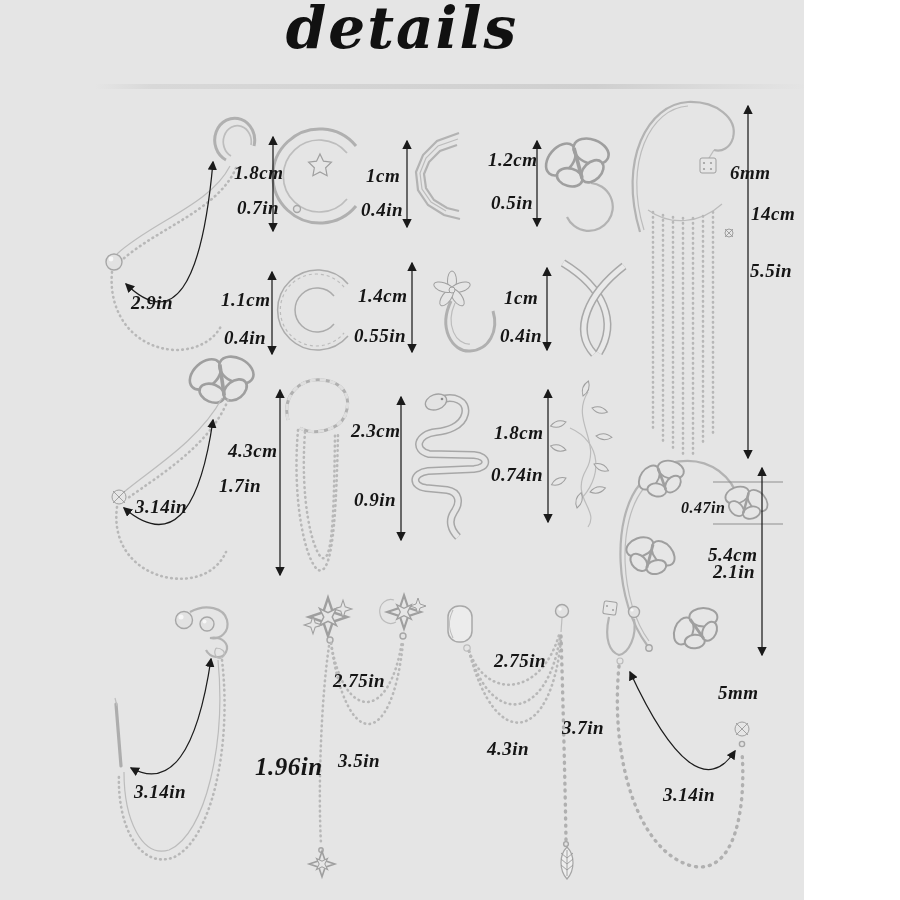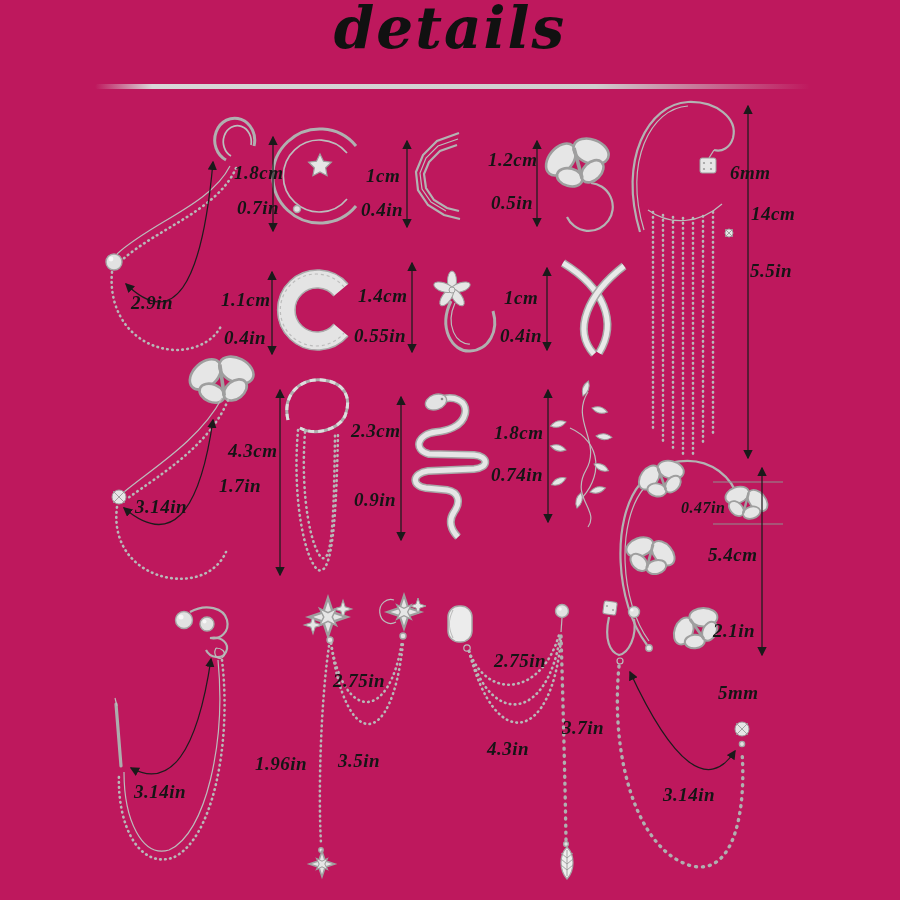--- a/index.html
+++ b/index.html
@@ -1,27 +1,27 @@
 <!DOCTYPE html>
 <html><head>
 <meta charset="utf-8">
 <style>
   html,body{margin:0;padding:0;background:#fff;}
-  .sheet{position:relative;width:900px;height:900px;background:#be185d;overflow:hidden;
+  .sheet{position:relative;width:804px;height:900px;background:#e5e5e5;overflow:hidden;
          font-family:"Liberation Serif",serif;}
   .title{position:absolute;top:-6px;left:50%;transform:translateX(-50%);
          font-family:"DejaVu Serif",serif;font-style:italic;font-weight:800;
          font-size:58px;color:#111;letter-spacing:2px;}
   .divider{position:absolute;top:84px;left:95px;width:715px;height:5px;border-radius:3px;
            background:linear-gradient(90deg,rgba(205,205,205,0) 0%,#d8d8d8 8%,#cfcfcf 70%,rgba(210,210,210,0) 100%);}
   .art{position:absolute;inset:0;}
   .lbl{position:absolute;font-style:italic;font-weight:700;font-size:19px;color:#151515;
        letter-spacing:.5px;white-space:nowrap;}
   .lbl.sm{font-size:16px;text-align:center;}
-  .lbl.lg{font-size:19px;}
+  .lbl.lg{font-size:25px;}
   
   .wireS{fill:none;stroke:#bcbcbc;stroke-width:1.2;}
   .wire2{fill:none;stroke:#b3b3b3;stroke-width:2.2;}
   .metal{fill:none;stroke:#b0b0b0;stroke-width:3;}
   .metalThin{fill:none;stroke:#bdbdbd;stroke-width:1.7;}
   .chain{fill:none;stroke:#b8b8b8;stroke-width:2.6;stroke-dasharray:.6 4.4;stroke-linecap:round;}
   .chainBig{fill:none;stroke:#b0b0b0;stroke-width:3.4;stroke-dasharray:1 6;stroke-linecap:round;}
   .fillMetal{fill:#e2e2e2;stroke:#a6a6a6;stroke-width:1.4;}
   .pave{fill:#e6e6e6;stroke:#9f9f9f;stroke-width:1;}
   .bandUnder{fill:none;stroke:#a8a8a8;stroke-width:8;}
@@ -288,21 +288,21 @@
   <div class="lbl" style="left:500px;top:325px">0.4in</div>
   <div class="lbl" style="left:228px;top:440px">4.3cm</div>
   <div class="lbl" style="left:219px;top:475px">1.7in</div>
   <div class="lbl" style="left:135px;top:496px">3.14in</div>
   <div class="lbl" style="left:351px;top:420px">2.3cm</div>
   <div class="lbl" style="left:354px;top:489px">0.9in</div>
   <div class="lbl" style="left:494px;top:422px">1.8cm</div>
   <div class="lbl" style="left:491px;top:464px">0.74in</div>
   <div class="lbl sm" style="left:681px;top:499px">0.47in</div>
   <div class="lbl" style="left:708px;top:544px">5.4cm</div>
-  <div class="lbl" style="left:713px;top:620px">2.1in</div>
+  <div class="lbl" style="left:713px;top:561px">2.1in</div>
   <div class="lbl" style="left:134px;top:781px">3.14in</div>
   <div class="lbl lg" style="left:255px;top:753px">1.96in</div>
   <div class="lbl" style="left:333px;top:670px">2.75in</div>
   <div class="lbl" style="left:338px;top:750px">3.5in</div>
   <div class="lbl" style="left:494px;top:650px">2.75in</div>
   <div class="lbl" style="left:562px;top:717px">3.7in</div>
   <div class="lbl" style="left:487px;top:738px">4.3in</div>
   <div class="lbl" style="left:718px;top:682px">5mm</div>
   <div class="lbl" style="left:663px;top:784px">3.14in</div>
 

